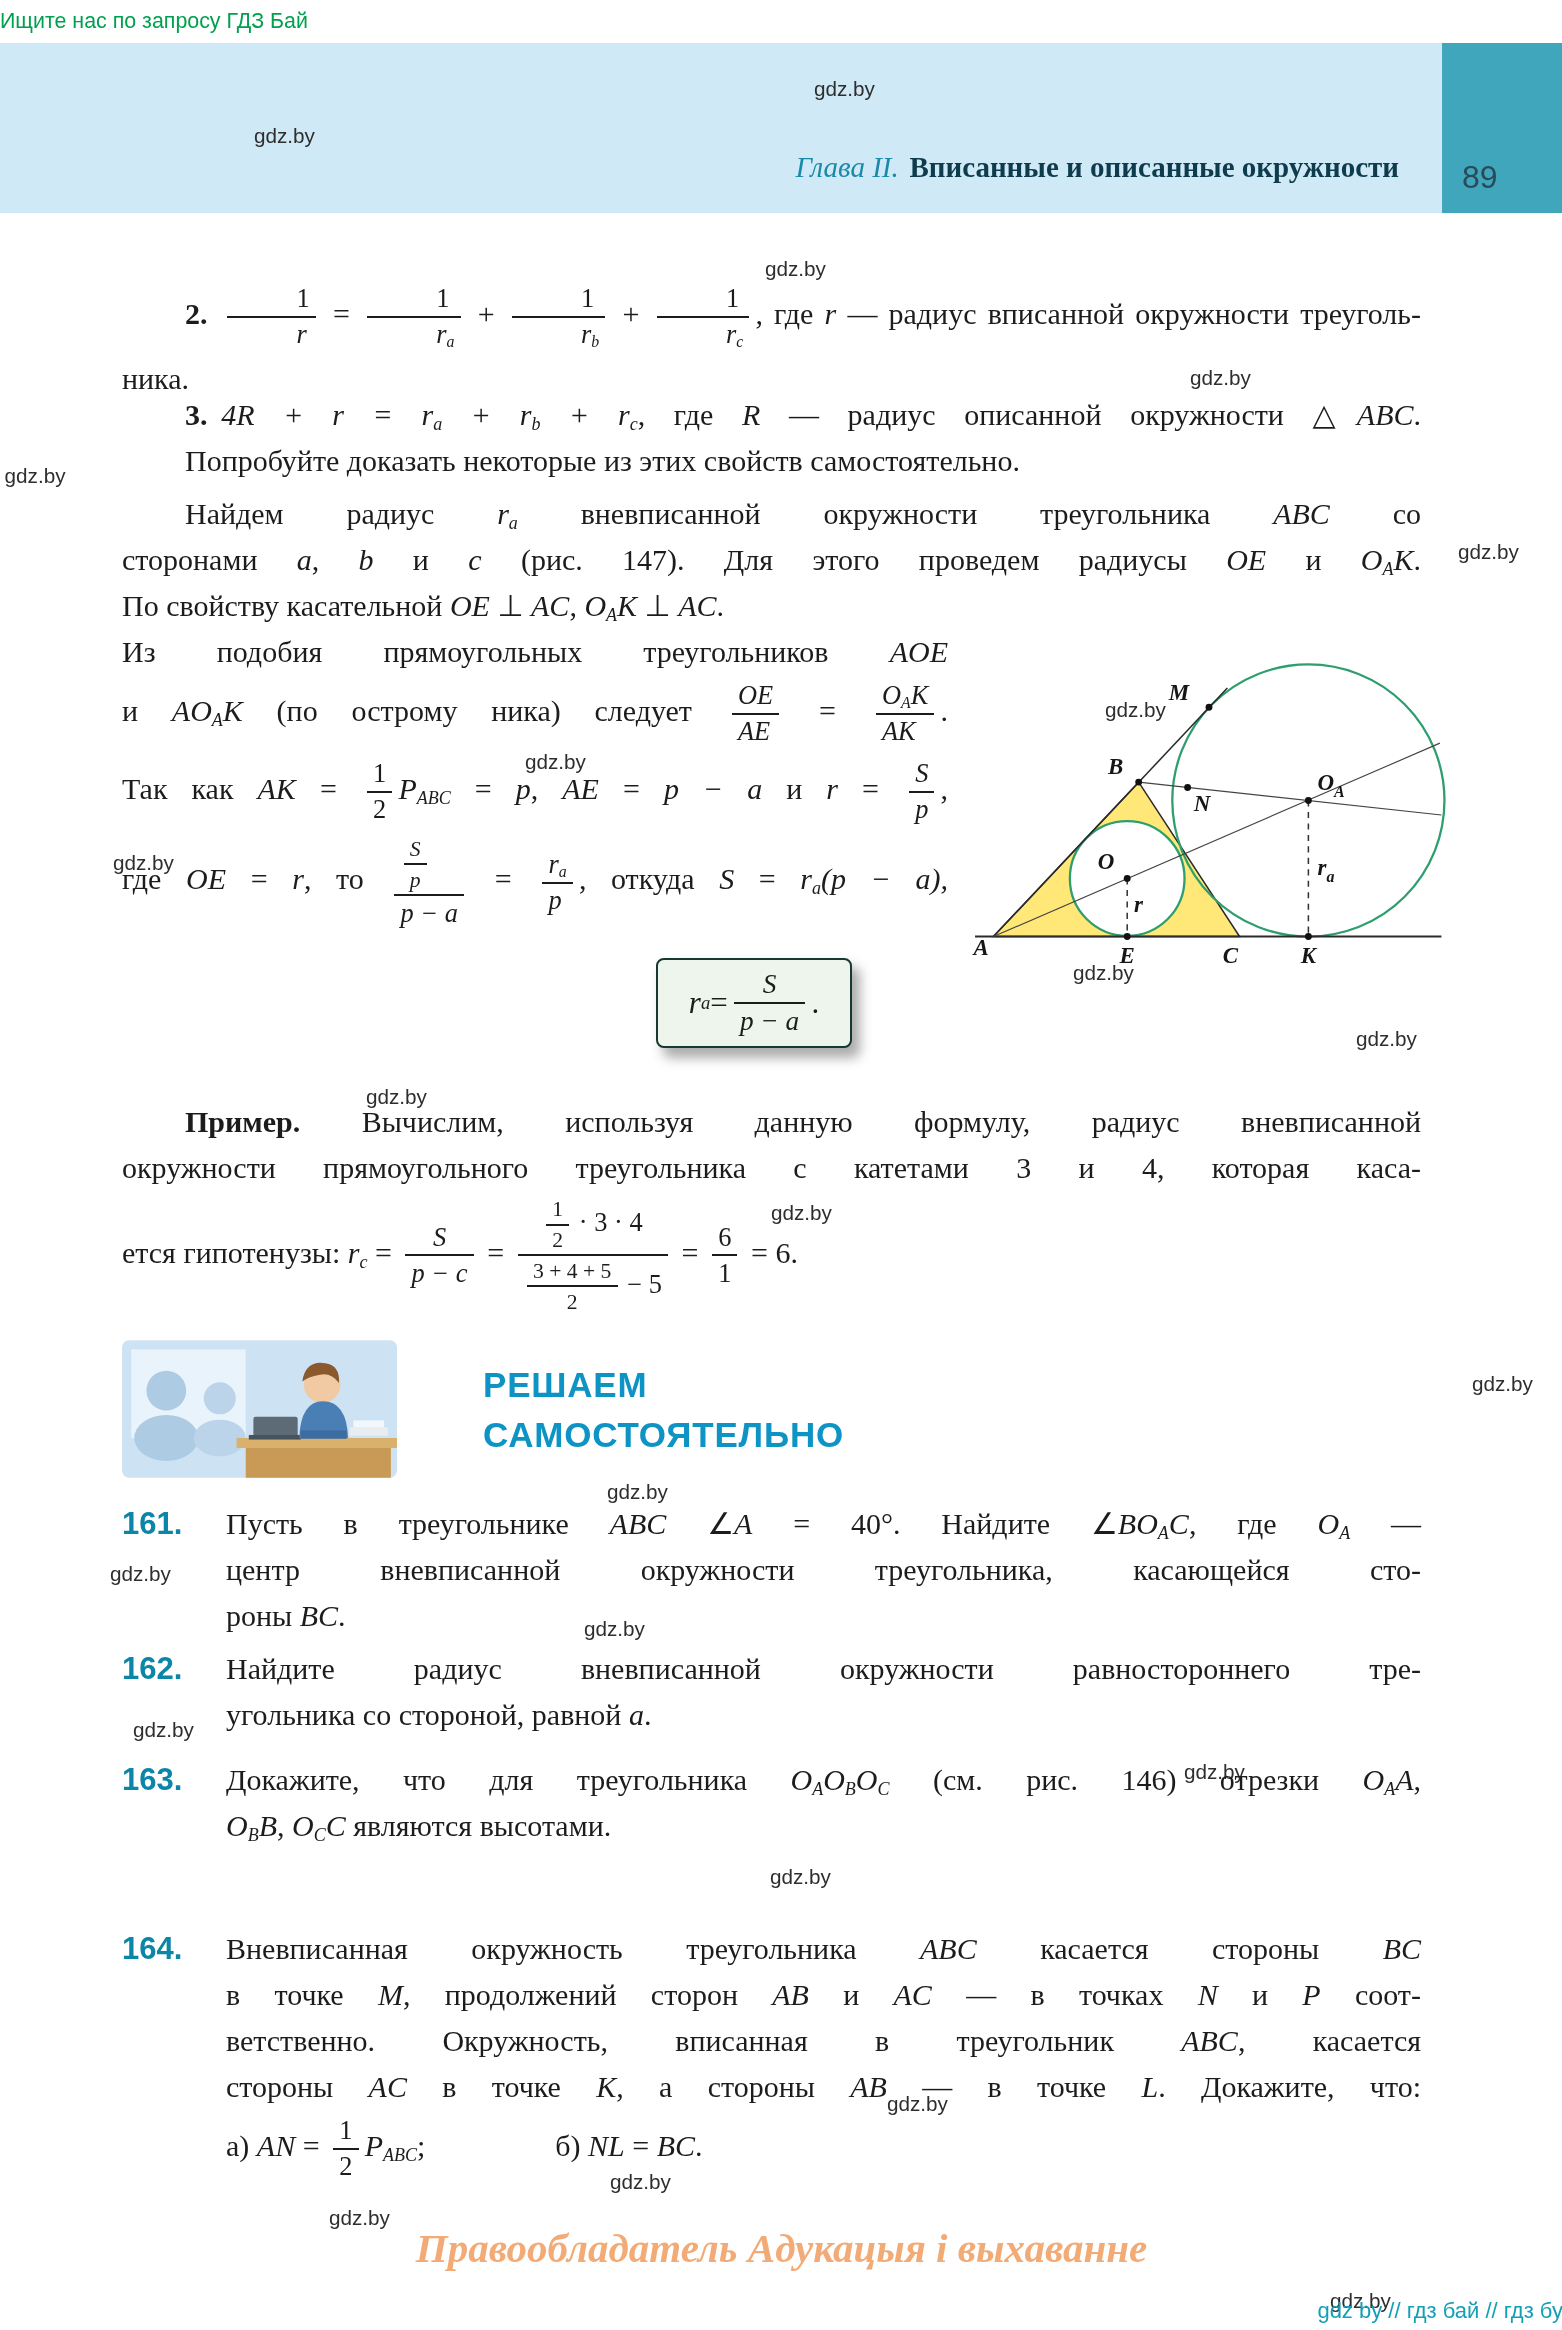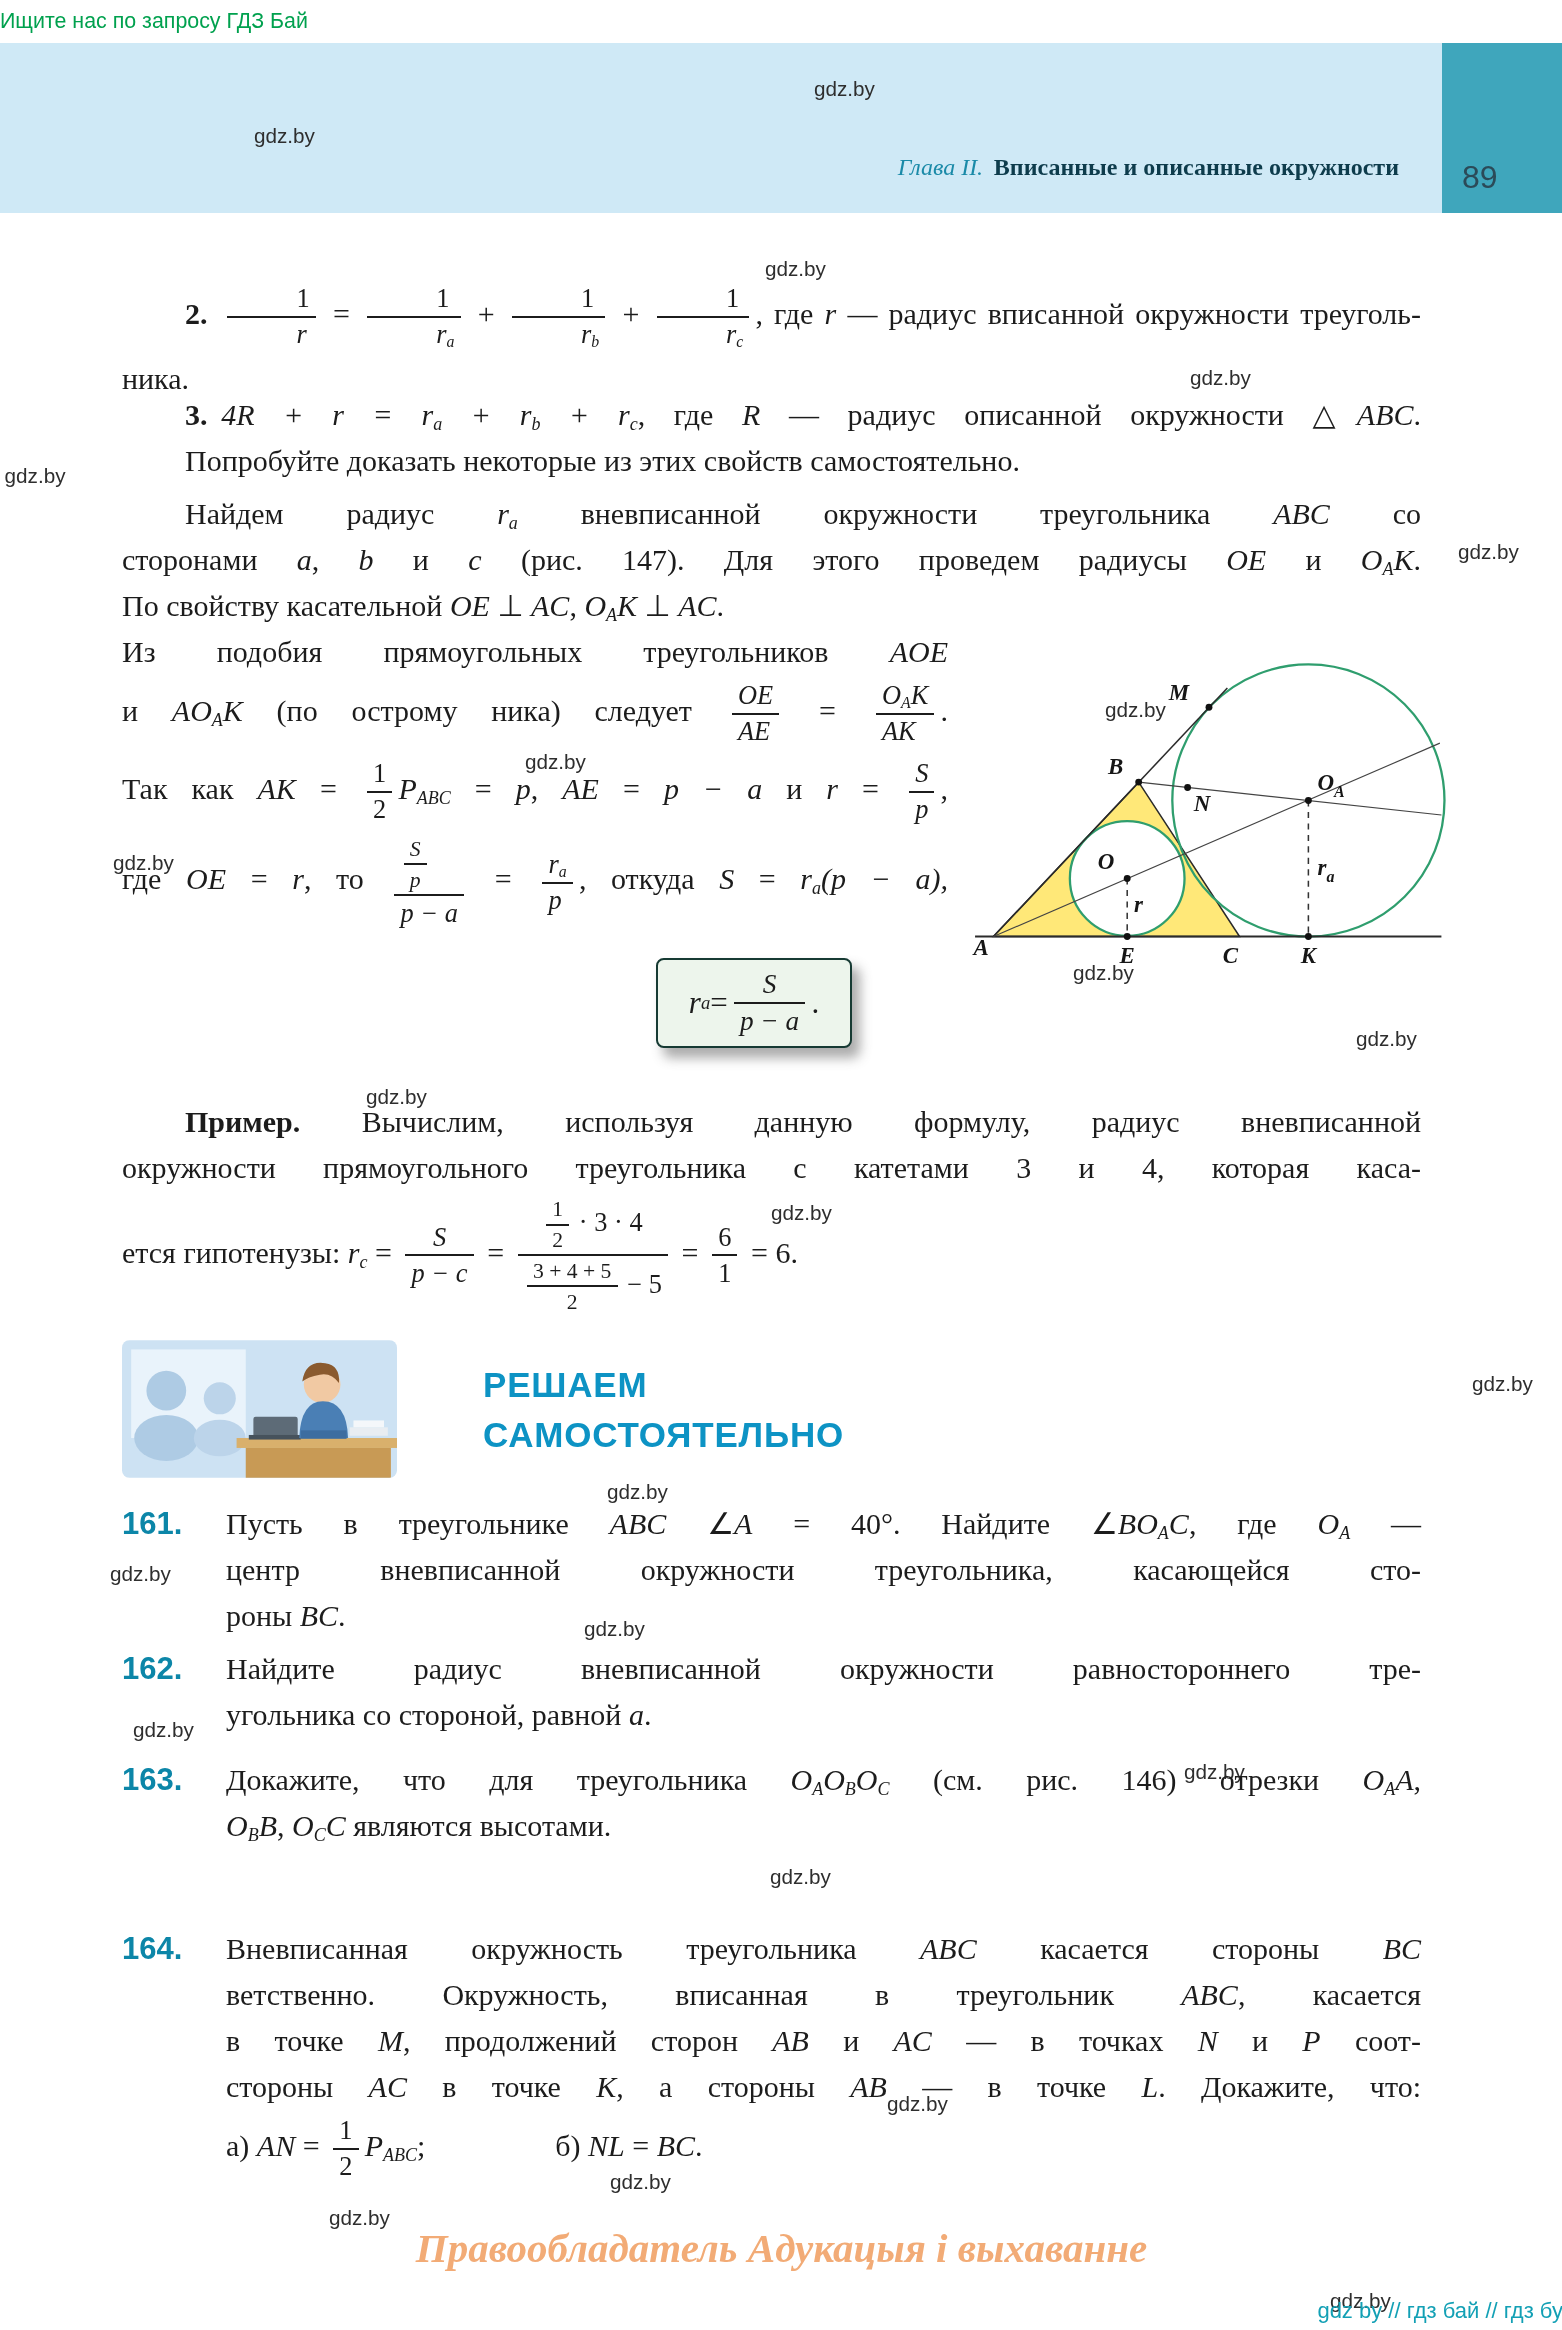--- a/index.html
+++ b/index.html
@@ -6,21 +6,21 @@
   html,body { background:#ffffff; }
   body {
     width:1563px; height:2330px; position:relative; overflow:hidden;
     font-family:"Liberation Serif", serif; color:#1c1c1c;
     font-size:30px; line-height:46px;
   }
   
   .top-banner { position:absolute; top:9.2px; left:0; width:100%; 
     font:21.4px "Liberation Sans", sans-serif; color:#00a14e; }
   .band { position:absolute; left:0; top:43px; width:1563px; height:170px; background:#cfe9f6; }
-  .chapter-line { position:absolute; right:164px; bottom:23px; font-size:24px; white-space:nowrap; }
+  .chapter-line { position:absolute; right:164px; bottom:23px; font-size:29px; white-space:nowrap; }
   .chapter { font-style:italic; color:#1a8aa8; margin-right:10.7px; }
   .chap-title { font-weight:bold; color:#0e3c4c; }
   .pagebox { position:absolute; right:0; top:0; width:121px; height:170px; background:#3fa6bc; }
   .pagenum { position:absolute; left:20px; bottom:17px; font:32px "Liberation Sans", sans-serif; color:#2b4a58; }
   
   .wm-layer { position:absolute; inset:0; pointer-events:none; }
   .wm { position:absolute; font:20.7px "Liberation Sans", sans-serif; color:#2e2e2e; }
   
   .block { position:absolute; left:122px; width:1299px; }
   .narrow { width:826px; }
@@ -222,22 +222,22 @@
     <div class="ptext">
       <div class="line j"><span>Докажите, что для треугольника </span><i>O</i><sub><i>A</i></sub><i>O</i><sub><i>B</i></sub><i>O</i><sub><i>C</i></sub><span> (см. рис. 146) отрезки </span><i>O</i><sub><i>A</i></sub><i>A</i><span>,</span></div>
       <div class="line"><i>O</i><sub><i>B</i></sub><i>B</i><span>, </span><i>O</i><sub><i>C</i></sub><i>C</i><span> являются высотами.</span></div>
     </div>
   </section>
 
   <section class="problem" style="top:1926px">
     <span class="pnum">164.</span>
     <div class="ptext">
       <div class="line j"><span>Вневписанная окружность треугольника </span><i>ABC</i><span> касается стороны </span><i>BC</i></div>
+      <div class="line j"><span>в точке </span><i>M</i><span>, продолжений сторон </span><i>AB</i><span> и </span><i>AC</i><span> — в точках </span><i>N</i><span> и </span><i>P</i><span> соот-</span></div>
       <div class="line j"><span>ветственно. Окружность, вписанная в треугольник </span><i>ABC</i><span>, касается</span></div>
-      <div class="line j"><span>в точке </span><i>M</i><span>, продолжений сторон </span><i>AB</i><span> и </span><i>AC</i><span> — в точках </span><i>N</i><span> и </span><i>P</i><span> соот-</span></div>
       <div class="line j"><span>стороны </span><i>AC</i><span> в точке </span><i>K</i><span>, а стороны </span><i>AB</i><span> — в точке </span><i>L</i><span>. Докажите, что:</span></div>
       <div class="line tallf"><span>а) </span><i>AN</i><span> = </span><span class="frac"><span class="fn">1</span><span class="fd">2</span></span><i>P</i><sub><i>ABC</i></sub><span>;</span><span class="gap"></span><span>б) </span><i>NL</i><span> = </span><i>BC</i><span>.</span></div>
     </div>
   </section>
 
   <div class="footer">Правообладатель Адукацыя і выхаванне</div>
   <div class="links">gdz by  //  гдз бай  //  гдз бу</div>
 
 </div>
 

